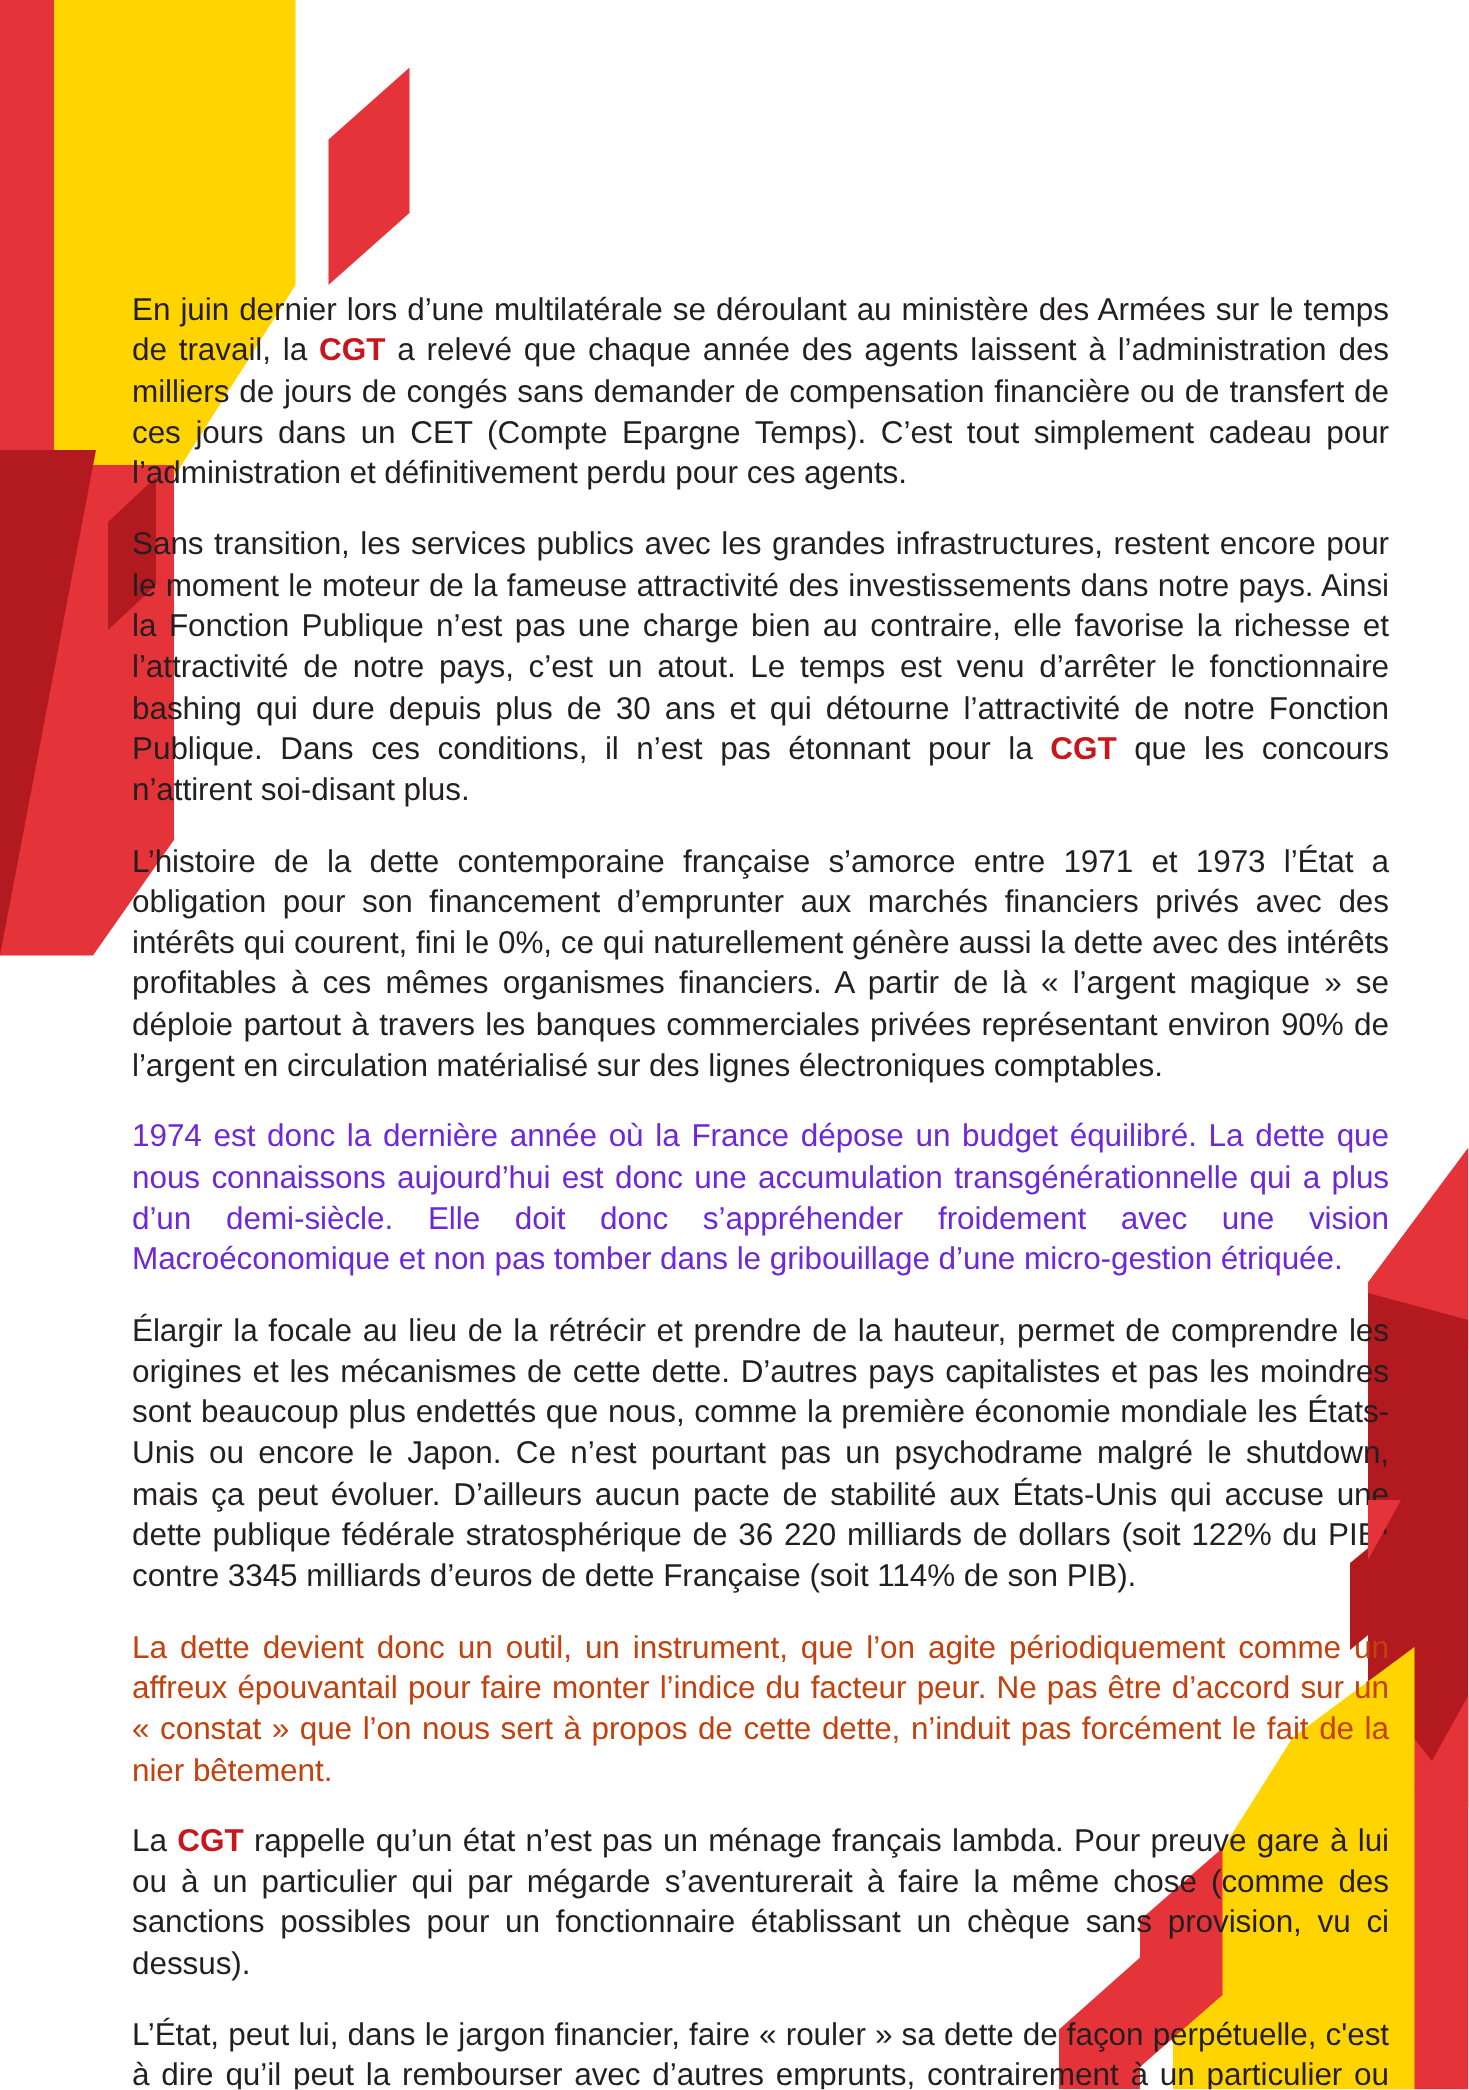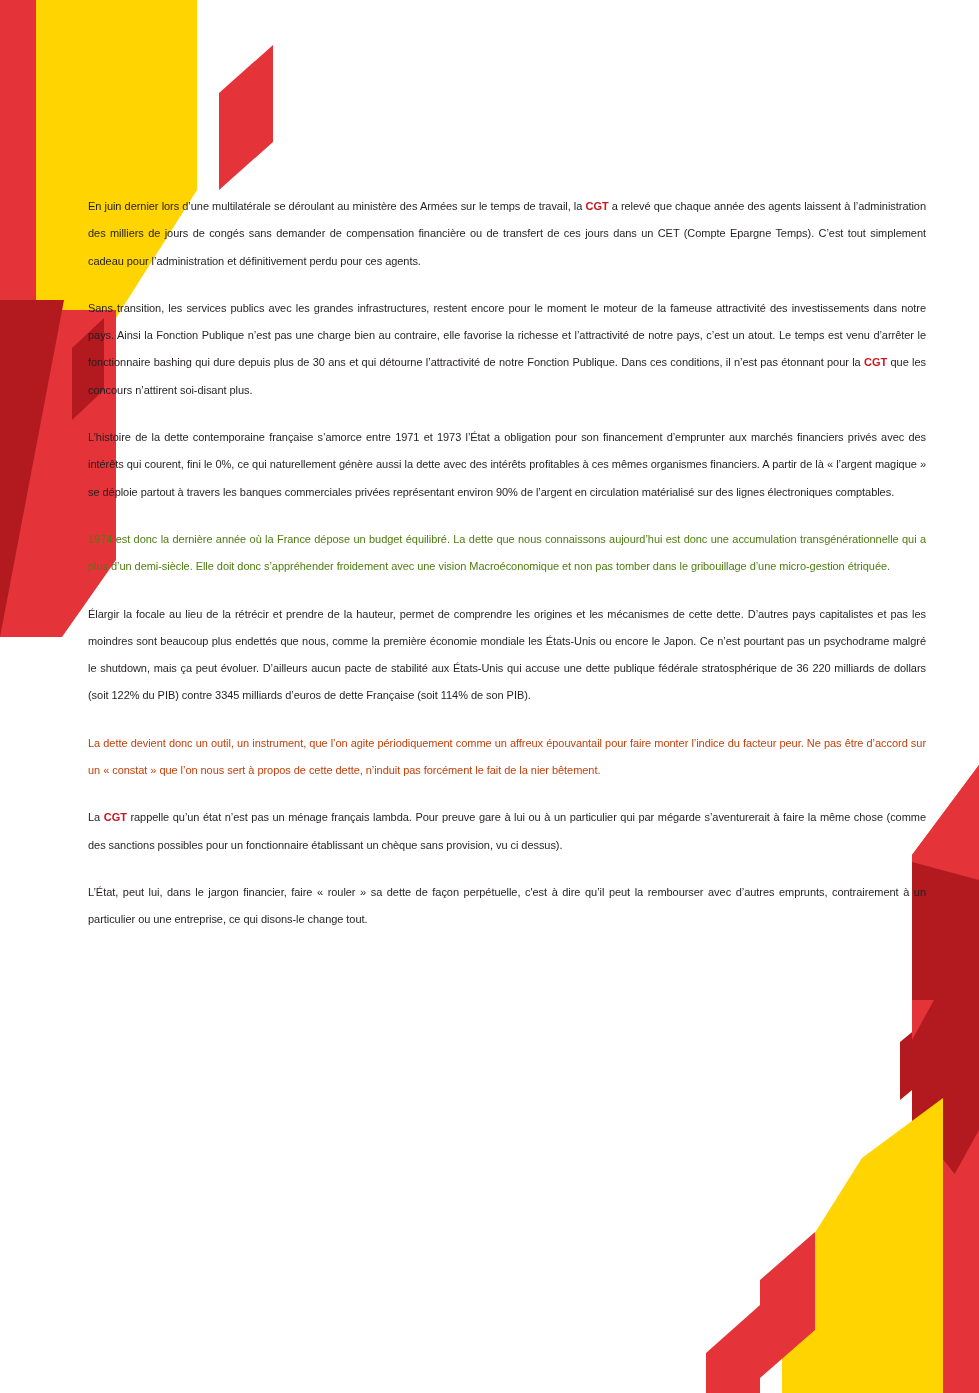--- a/index.html
+++ b/index.html
@@ -42,21 +42,21 @@
   
   .content {
     position: absolute;
     left: 88px;
     top: 193px;
     width: 838px;
     z-index: 2;
   }
   p.para {
     margin: 0 0 20px 0;
-    font-size: 11px;
+    font-size: 21px;
     line-height: 27.3px;
     color: #231f20;
     text-align: justify;
     text-justify: inter-word;
     letter-spacing: -0.05px;
   }
   p.para:last-child {
     margin-bottom: 0;
   }
   .cgt {
@@ -94,21 +94,21 @@
     <polygon points="943,1098 943,1393 782,1393 782,1285 862,1158" fill="#ffd400"></polygon>
 
     <polygon points="760,1305 760,1393 706,1393 706,1353" fill="#e5333a"></polygon>
     <polygon points="815,1232 815,1330 760,1378 760,1280" fill="#e5333a"></polygon>
   </svg>
 
   <div class="content">
     <p class="para" style="color: rgb(35, 31, 32);">En juin dernier lors d’une multilatérale se déroulant au ministère des Armées sur le temps de travail, la <span class="cgt" style="color: rgb(200, 22, 29);">CGT</span> a relevé que chaque année des agents laissent à l’administration des milliers de jours de congés sans demander de compensation financière ou de transfert de ces jours dans un CET (Compte Epargne Temps). C’est tout simplement cadeau pour l’administration et définitivement perdu pour ces agents.</p>
     <p class="para" style="color: rgb(35, 31, 32);">Sans transition, les services publics avec les grandes infrastructures, restent encore pour le moment le moteur de la fameuse attractivité des investissements dans notre pays. Ainsi la Fonction Publique n’est pas une charge bien au contraire, elle favorise la richesse et l’attractivité de notre pays, c’est un atout. Le temps est venu d’arrêter le fonctionnaire bashing qui dure depuis plus de 30 ans et qui détourne l’attractivité de notre Fonction Publique. Dans ces conditions, il n’est pas étonnant pour la <span class="cgt" style="color: rgb(200, 22, 29);">CGT</span> que les concours n’attirent soi-disant plus.</p>
     <p class="para" style="color: rgb(35, 31, 32);">L’histoire de la dette contemporaine française s’amorce entre 1971 et 1973 l’État a obligation pour son financement d’emprunter aux marchés financiers privés avec des intérêts qui courent, fini le 0%, ce qui naturellement génère aussi la dette avec des intérêts profitables à ces mêmes organismes financiers. A partir de là « l’argent magique » se déploie partout à travers les banques commerciales privées représentant environ 90% de l’argent en circulation matérialisé sur des lignes électroniques comptables.</p>
-    <p class="para" style="color: #4d7c0f;">1974 est donc la dernière année où la France dépose un budget équilibré. La dette que nous connaissons aujourd’hui est donc une accumulation transgénérationnelle qui a plus d’un demi-siècle. Elle doit donc s’appréhender froidement avec une vision Macroéconomique et non pas tomber dans le gribouillage d’une micro-gestion étriquée.</p>
+    <p class="para" style="color: #6d28d9;">1974 est donc la dernière année où la France dépose un budget équilibré. La dette que nous connaissons aujourd’hui est donc une accumulation transgénérationnelle qui a plus d’un demi-siècle. Elle doit donc s’appréhender froidement avec une vision Macroéconomique et non pas tomber dans le gribouillage d’une micro-gestion étriquée.</p>
     <p class="para" style="color: rgb(35, 31, 32);">Élargir la focale au lieu de la rétrécir et prendre de la hauteur, permet de comprendre les origines et les mécanismes de cette dette. D’autres pays capitalistes et pas les moindres sont beaucoup plus endettés que nous, comme la première économie mondiale les États-Unis ou encore le Japon. Ce n’est pourtant pas un psychodrame malgré le shutdown, mais ça peut évoluer. D’ailleurs aucun pacte de stabilité aux États-Unis qui accuse une dette publique fédérale stratosphérique de 36 220 milliards de dollars (soit 122% du PIB) contre 3345 milliards d’euros de dette Française (soit 114% de son PIB).</p>
     <p class="para" style="color: #c2410c;">La dette devient donc un outil, un instrument, que l’on agite périodiquement comme un affreux épouvantail pour faire monter l’indice du facteur peur. Ne pas être d’accord sur un « constat » que l’on nous sert à propos de cette dette, n’induit pas forcément le fait de la nier bêtement.</p>
     <p class="para" style="color: rgb(35, 31, 32);">La <span class="cgt" style="color: rgb(200, 22, 29);">CGT</span> rappelle qu’un état n’est pas un ménage français lambda. Pour preuve gare à lui ou à un particulier qui par mégarde s’aventurerait à faire la même chose (comme des sanctions possibles pour un fonctionnaire établissant un chèque sans provision, vu ci  dessus).</p>
     <p class="para" style="color: rgb(35, 31, 32);">L’État, peut lui, dans le jargon financier, faire « rouler » sa dette de façon perpétuelle, c'est à dire qu’il peut la rembourser avec d’autres emprunts, contrairement à un particulier ou une entreprise, ce qui disons-le change tout.</p>
   </div>
 
   <svg class="deco-over" viewBox="0 0 979 1393" width="979" height="1393" xmlns="http://www.w3.org/2000/svg">
 
     <polygon points="934,1014 934,1072 900,1100 900,1042" fill="#b21a20"></polygon>
 

